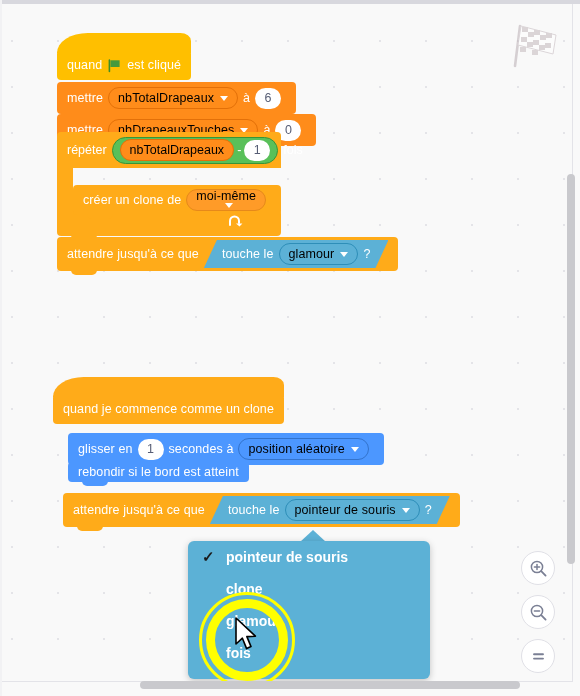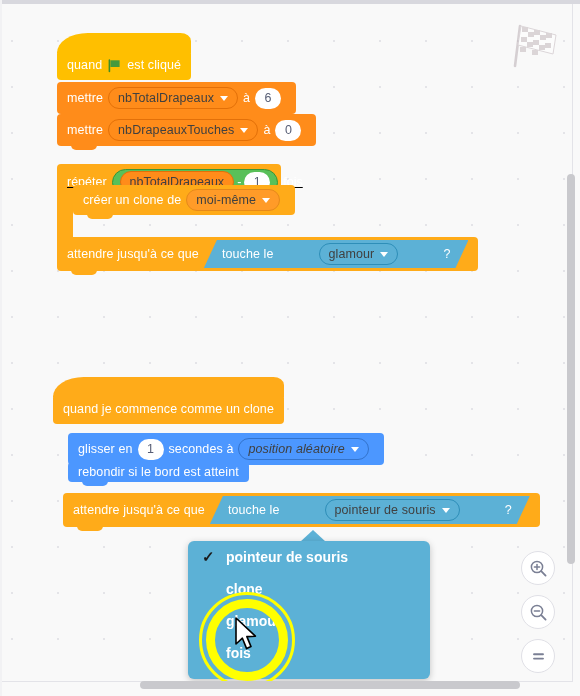--- a/index.html
+++ b/index.html
@@ -94,26 +94,26 @@
   }
 
   
   .field {
     display: inline-flex;
     align-items: center;
     height: 22px;
     padding: 0 9px;
     border-radius: 12px;
     font-size: 12.5px;
-    color: #404040;
+    color: #000000;
     margin: 0 5px;
     box-sizing: border-box;
   }
   .field.orange { background: #ff8c1a; border: 1px solid #e37008; }
-  .field.blue   { background: #4c97ff; border: 1px solid #3373cc; font-style: italic; }
+  .field.blue   { background: #4c97ff; border: 1px solid #3373cc; }
   .field.sense  { background: #5cb1d6; border: 1px solid #2e8eb8; }
 
   .num {
     display: inline-flex;
     align-items: center;
     justify-content: center;
     min-width: 26px;
     height: 21px;
     padding: 0 7px;
     border-radius: 11px;
@@ -150,29 +150,27 @@
     position: relative;
     display: inline-flex;
     align-items: center;
     height: 28px;
     background: #5cb1d6;
     color: #fff;
     padding: 0 4px 0 18px;
     margin-left: 5px;
     box-sizing: border-box;
     clip-path: polygon(13px 0, 100% 0, calc(100% - 13px) 100%, 0 100%);
-    gap: 40px;
   }
 
   
   #repeat-block {
     position: absolute;
-    left: 57px; top: 164px;
+    left: 57px; top: 132px;
     width: 204px;
-    text-decoration: underline;
   }
   #repeat-head {
     position: relative;
     height: 36px;
     background: #ffab19;
     border-radius: 4px 4px 0 0;
     display: flex;
     align-items: center;
     padding-left: 10px;
     color:#fff;
@@ -390,21 +388,21 @@
     </div>
     <svg class="loop-arrow" viewBox="0 0 16 16">
       <path d="M3 11 L3 7 A4.5 4.5 0 0 1 12 7 L12 9" fill="none" stroke="#ffffff" stroke-width="2" stroke-linecap="round"></path>
       <path d="M12.5 12.5 L9 9.4 L15.4 9.4 Z" fill="#ffffff"></path>
     </svg>
   </div>
 
   <div class="blk c-variable" style="left:73px; top:185px; height:30px; background:#ffab19;">
     <div class="notch" style="background:#ffab19;"></div>
     <span>créer un clone de</span>
-    <span class="field" style="background:#ff9b28;border:1px solid #e6891a;">
+    <span class="field" style="background:#ff9b28;border:1px solid #e6891a;flex-direction:column;">
       <span>moi-même</span>
       <i class="dd-arrow"></i>
     </span>
   </div>
 
   <div class="blk c-control" style="left:57px; top:237px; height:34px;">
     <div class="notch" style="background:#ffab19;"></div>
     <span>attendre jusqu'à ce que</span>
     <span class="hexa-wrap">
       <span>touche le</span>

